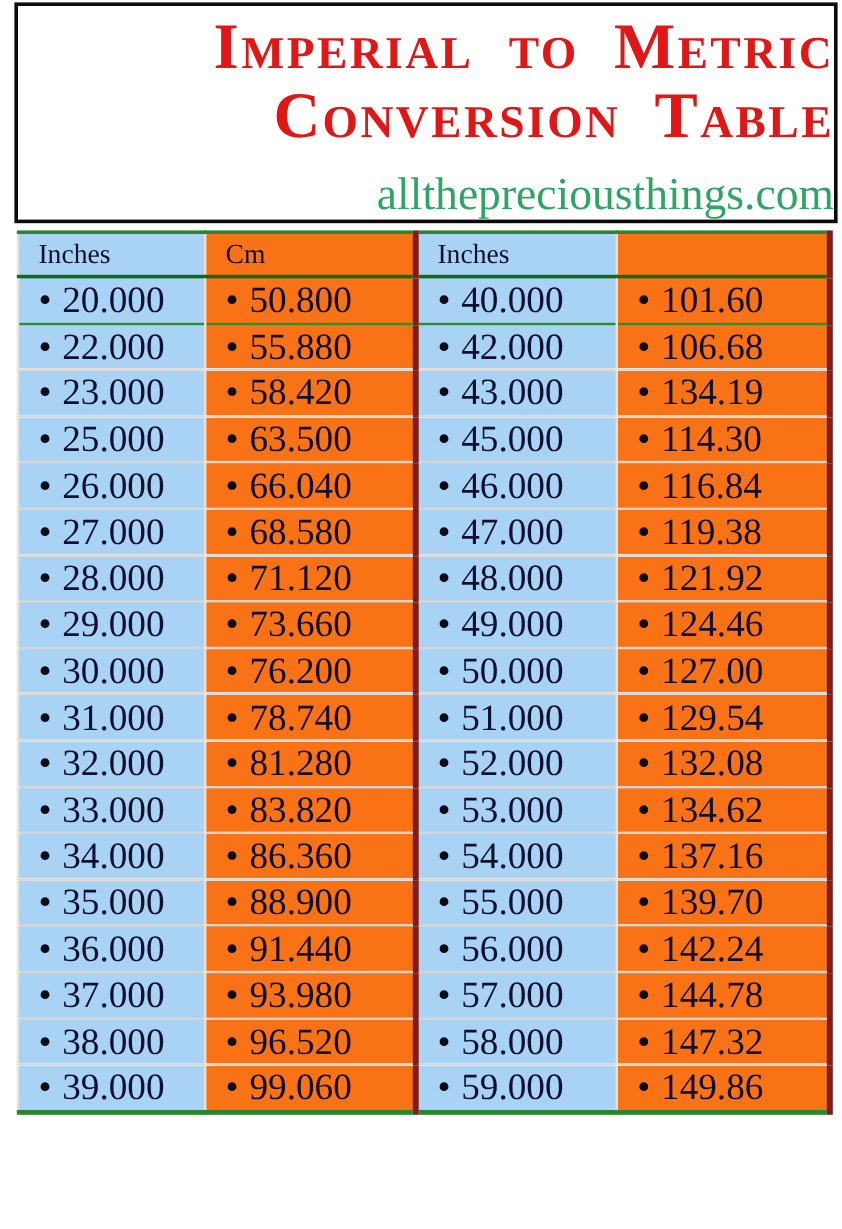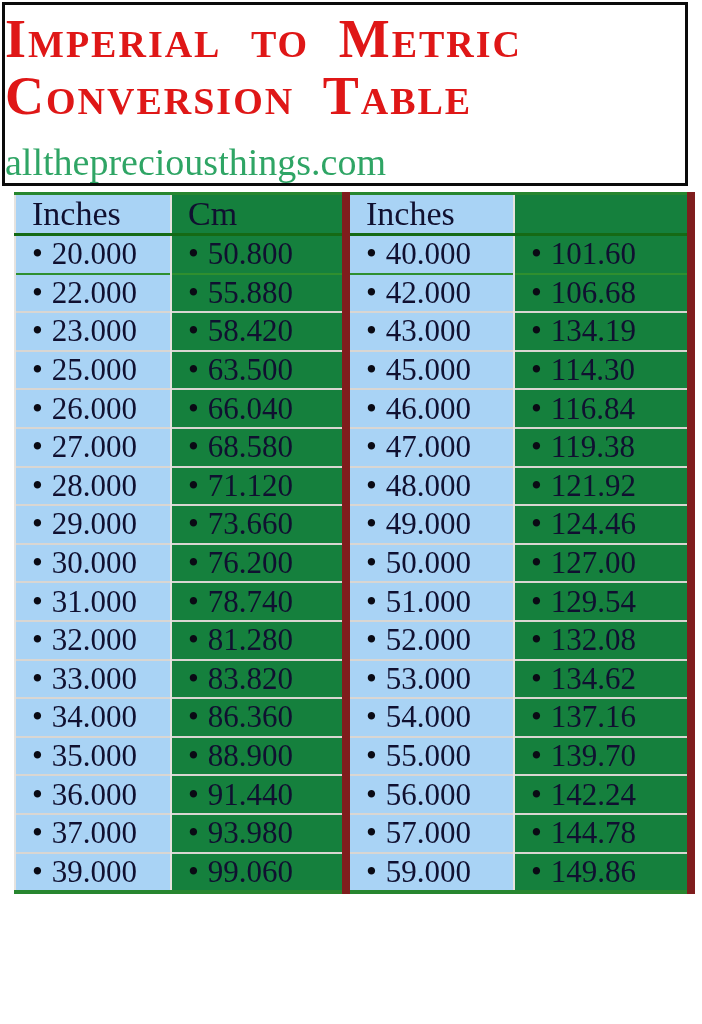--- a/index.html
+++ b/index.html
@@ -7,25 +7,25 @@
     width: 702px; height: 1024px;
     background: #ffffff;
     font-family: "Liberation Serif", serif;
     position: relative;
     overflow: hidden;
   }
 
   
   .header-box {
     position: absolute;
-    left: 2px; top: 2px;
+    left: 12px; top: 2px;
     width: 680px; height: 178px;
     border: 3px solid #0b0b0b;
     background: #ffffff;
-    text-align: left;
+    text-align: right;
   }
   .title { margin-top: 6px; }
   .title-line {
     display: block;
     font-variant: small-caps;
     font-weight: bold;
     font-size: 54px;
     line-height: 57px;
     letter-spacing: 2px;
     word-spacing: 14px;
@@ -59,32 +59,32 @@
     font-weight: normal;
     text-align: left;
     vertical-align: middle;
     padding: 0 0 0 16px;
     color: #101030;
     white-space: nowrap;
     overflow: hidden;
   }
   th {
     height: 34px;
-    font-size: 34px;
+    font-size: 23px;
   }
   td {
     height: 36.6px;
     font-size: 31px;
   }
   thead tr { border-bottom: 3px solid #156a15; }
   tbody tr { border-bottom: 2px solid #d9d6d2; font-family: Liberation Serif, serif; }
   tbody tr.first-row { border-bottom: 2px solid #2f8f2f; }
 
   .c-blue  { background: #a9d3f5; border-left: 2px solid #e6e3df; border-right: 2px solid #e6e3df; }
-  .c-white { background: #15803d; border-left: 2px solid #d9d6d2; border-right: 8px solid #7f1d1d; }
+  .c-white { background: #f97316; border-left: 2px solid #d9d6d2; border-right: 5px solid #7f1d1d; }
 
   .bullet {
     display: inline-block;
     margin-right: 9px;
     color: #0a0a14;
   }
 </style>
 </head>
 <body>
 
@@ -202,19 +202,25 @@
         <td class="c-blue"><span class="bullet">•</span><span>56.000</span></td>
         <td class="c-white"><span class="bullet">•</span><span>142.24</span></td>
       </tr>
       <tr>
         <td class="c-blue"><span class="bullet">•</span><span>37.000</span></td>
         <td class="c-white"><span class="bullet">•</span><span>93.980</span></td>
         <td class="c-blue"><span class="bullet">•</span><span>57.000</span></td>
         <td class="c-white"><span class="bullet">•</span><span>144.78</span></td>
       </tr>
       <tr>
+        <td class="c-blue"><span class="bullet">•</span><span>38.000</span></td>
+        <td class="c-white"><span class="bullet">•</span><span>96.520</span></td>
+        <td class="c-blue"><span class="bullet">•</span><span>58.000</span></td>
+        <td class="c-white"><span class="bullet">•</span><span>147.32</span></td>
+      </tr>
+      <tr>
         <td class="c-blue"><span class="bullet">•</span><span>39.000</span></td>
         <td class="c-white"><span class="bullet">•</span><span>99.060</span></td>
         <td class="c-blue"><span class="bullet">•</span><span>59.000</span></td>
         <td class="c-white"><span class="bullet">•</span><span>149.86</span></td>
       </tr>
     </tbody>
 </table>
 
 </body></html>

